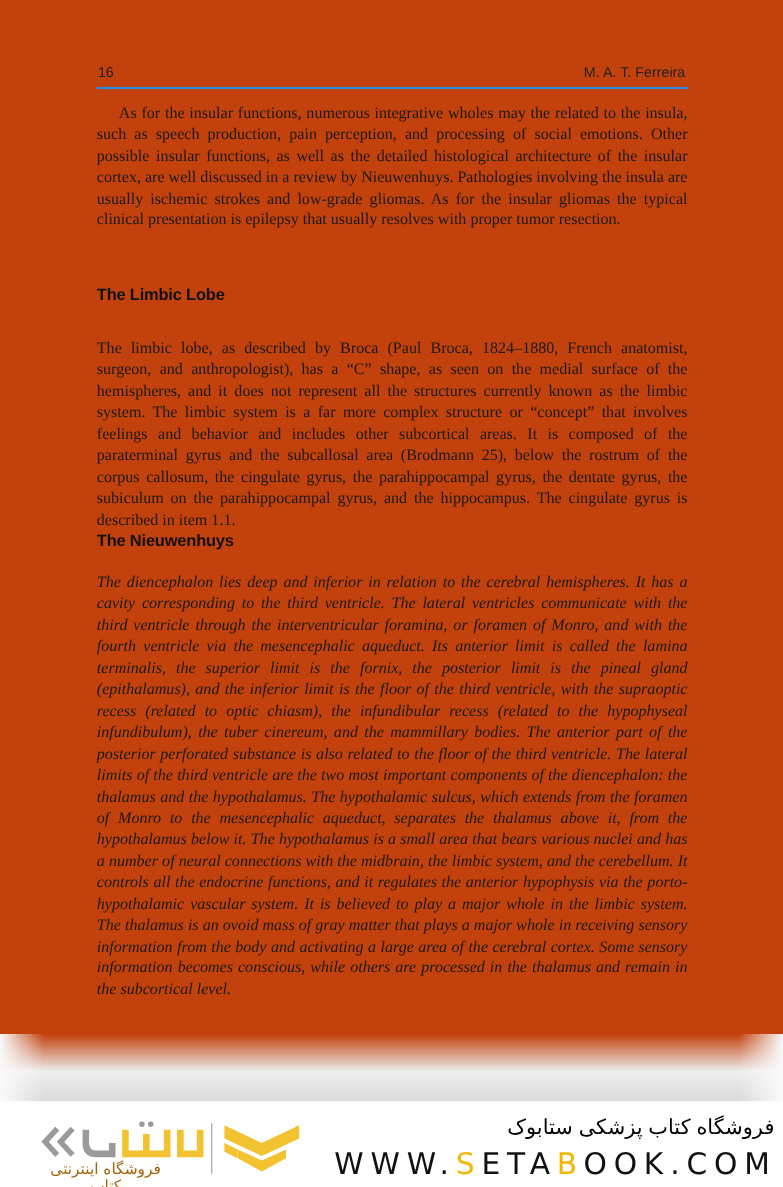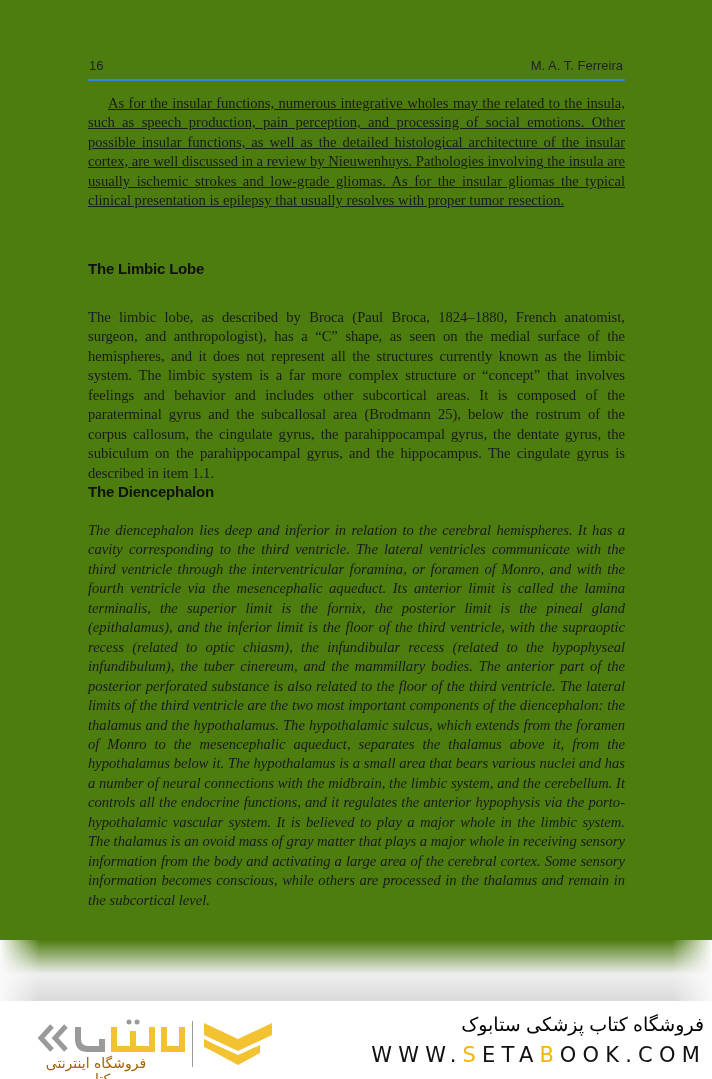--- a/index.html
+++ b/index.html
@@ -1,21 +1,21 @@
 <!DOCTYPE html>
 <html><head>
 <meta charset="utf-8">
 <style>
   html, body { margin: 0; padding: 0; }
   body {
     width: 712px; height: 1079px; overflow: hidden;
     background: #ffffff; position: relative;
     font-family: "Liberation Serif", serif; color: #1a1a1a;
   }
-  .page { position: absolute; left: 0; top: 0; width: 712px; height: 1000px; background: #4d7c0f; }
+  .page { position: absolute; left: 0; top: 0; width: 712px; height: 1000px; background: #c2410c; }
   .running-head {
     position: absolute; left: 88px; top: 55px; width: 537px; height: 24px;
     border-bottom: 2px solid #2a86e0;
     font-family: "Liberation Sans", sans-serif; font-size: 13px; color: #222;
   }
   .running-head .pg { position: absolute; left: 1px; top: 3px; }
   .running-head .author { position: absolute; right: 2px; top: 3px; }
   .body-text {
     position: absolute; left: 88px; width: 537px;
     font-size: 14.6px; line-height: 19.45px; text-align: justify;
@@ -48,43 +48,43 @@
     font-family: "DejaVu Sans", sans-serif; font-size: 14px; color: #a16207; direction: rtl;
   }
   .logo-divider { position: absolute; left: 158px; top: 6px; width: 1px; height: 46px; background: #9a9a9a; }
   .logo-mark { position: absolute; left: 168px; top: 4px; }
   .store-name {
     position: absolute; right: 8px; top: 12px;
     font-family: Liberation Sans, sans-serif; font-size: 19px; color: #000000; direction: rtl;
   }
   .store-url {
     position: absolute; right: 6px; top: 42px;
-    font-family: "DejaVu Sans", sans-serif; font-size: 21px; letter-spacing: 6.2px; color: #111;
+    font-family: "DejaVu Sans", sans-serif; font-size: 27px; letter-spacing: 6.2px; color: #111;
   }
   .store-url .hl { color: #f2b705; }
 </style>
 </head>
 <body>
 
 <div class="page">
   <div class="running-head">
     <span class="pg">16</span>
     <span class="author">M. A. T. Ferreira</span>
   </div>
 
-  <div class="body-text" style="top:94px;text-decoration:underline;">
+  <div class="body-text" style="top:94px;">
     <p class="indent">As for the insular functions, numerous integrative wholes may the related to the insula, such as speech production, pain perception, and processing of social emo­tions. Other possible insular functions, as well as the detailed histological architec­ture of the insular cortex, are well discussed in a review by Nieuwenhuys. Pathologies involving the insula are usually ischemic strokes and low-grade gliomas. As for the insular gliomas the typical clinical presentation is epilepsy that usually resolves with proper tumor resection.</p>
   </div>
 
   <div class="section-heading" style="top:248px;margin-top:12px;">The Limbic Lobe</div>
   <div class="body-text" style="top:267px;margin-top:41px;">
     <p>The limbic lobe, as described by Broca (Paul Broca, 1824–1880, French anatomist, surgeon, and anthropologist), has a “C” shape, as seen on the medial surface of the hemispheres, and it does not represent all the structures currently known as the lim­bic system. The limbic system is a far more complex structure or “concept” that involves feelings and behavior and includes other subcortical areas. It is composed of the paraterminal gyrus and the subcallosal area (Brodmann 25), below the ros­trum of the corpus callosum, the cingulate gyrus, the parahippocampal gyrus, the dentate gyrus, the subiculum on the parahippocampal gyrus, and the hippocampus. The cingulate gyrus is described in item 1.1.</p>
   </div>
 
-  <div class="section-heading" style="top:483px;">The Diencephalon</div>
+  <div class="section-heading" style="top:483px;">The Nieuwenhuys</div>
   <div class="body-text" style="top:521px;font-style:italic;">
     <p>The diencephalon lies deep and inferior in relation to the cerebral hemispheres. It has a cavity corresponding to the third ventricle. The lateral ventricles communicate with the third ventricle through the interventricular foramina, or foramen of Monro, and with the fourth ventricle via the mesencephalic aqueduct. Its anterior limit is called the lamina terminalis, the superior limit is the fornix, the posterior limit is the pineal gland (epithalamus), and the inferior limit is the floor of the third ventricle, with the supraoptic recess (related to optic chiasm), the infundibular recess (related to the hypophyseal infundibulum), the tuber cinereum, and the mammillary bodies. The anterior part of the posterior perforated substance is also related to the floor of the third ventricle. The lateral limits of the third ventricle are the two most important components of the diencephalon: the thalamus and the hypothalamus. The hypotha­lamic sulcus, which extends from the foramen of Monro to the mesencephalic aque­duct, separates the thalamus above it, from the hypothalamus below it. The hypothalamus is a small area that bears various nuclei and has a number of neural connections with the midbrain, the limbic system, and the cerebellum. It controls all the endocrine functions, and it regulates the anterior hypophysis via the porto-hypothalamic vascular system. It is believed to play a major whole in the limbic system. The thalamus is an ovoid mass of gray matter that plays a major whole in receiving sensory information from the body and activating a large area of the cere­bral cortex. Some sensory information becomes conscious, while others are pro­cessed in the thalamus and remain in the subcortical level.</p>
   </div>
 </div>
 
 <div class="shadow-band"></div>
 
 <div class="footer">
   <div class="logo-area">
     <span class="logo-chevrons">

